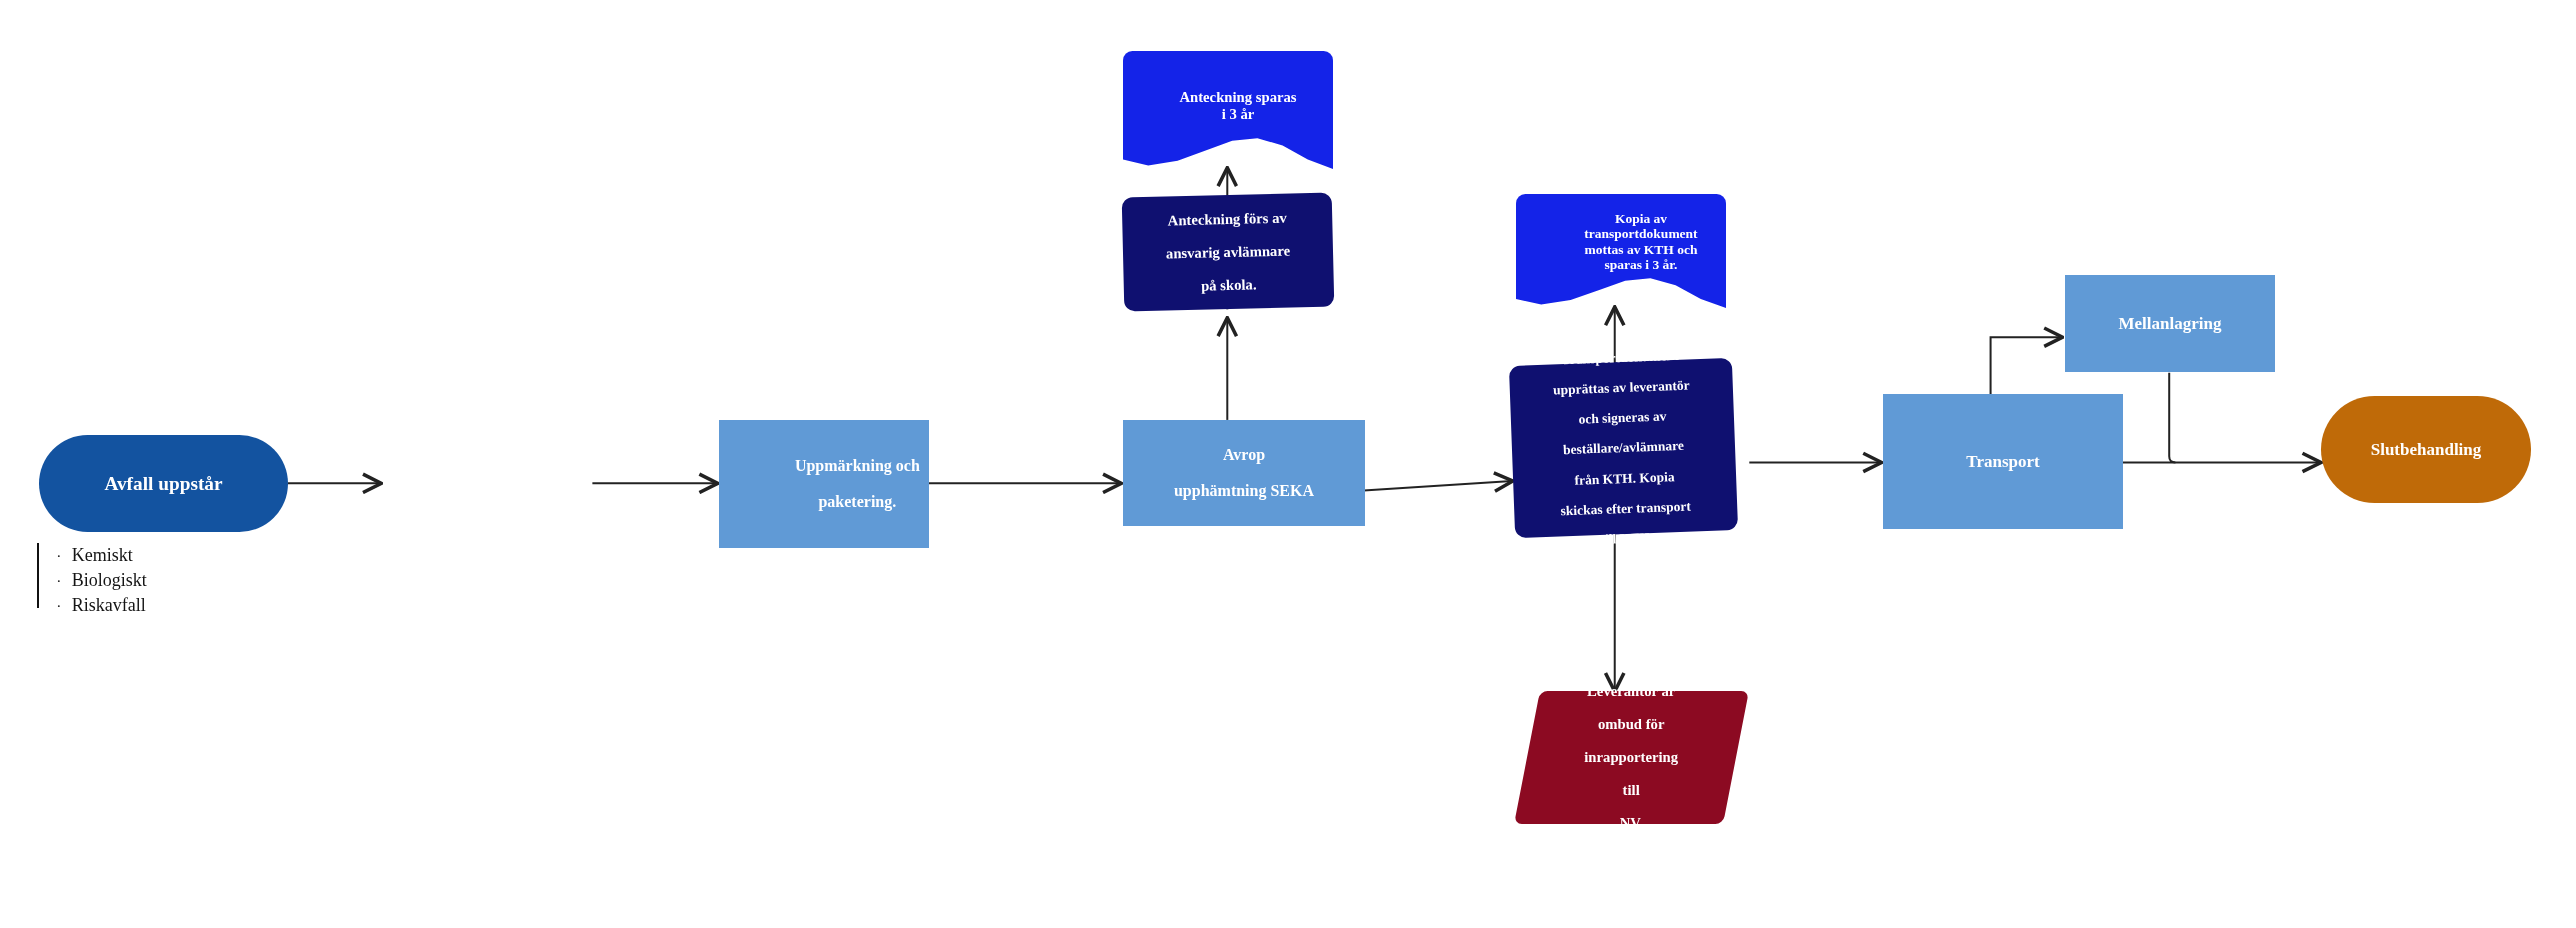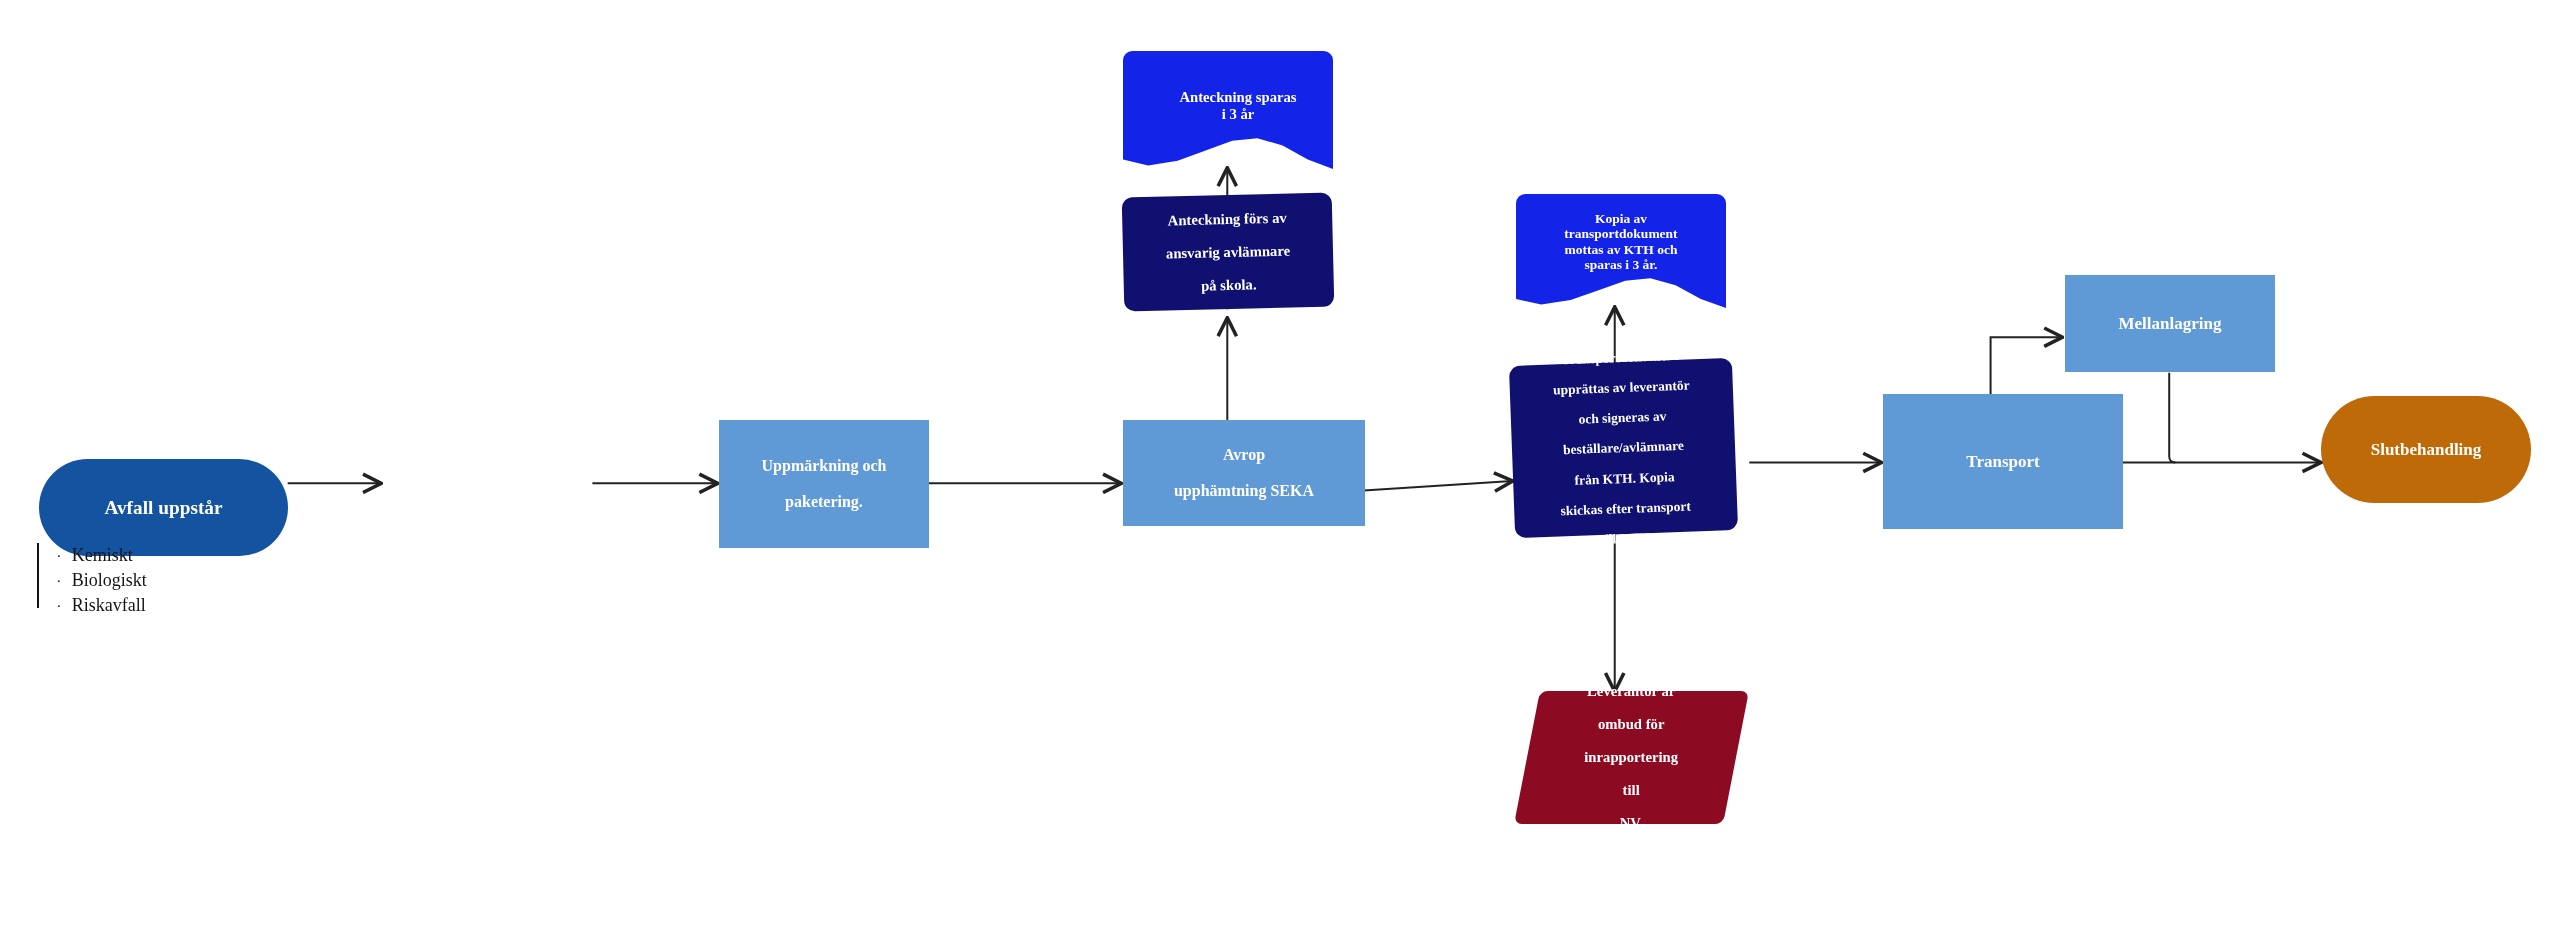--- a/index.html
+++ b/index.html
@@ -7,21 +7,21 @@
        font-family:"Liberation Serif","DejaVu Serif",serif;}
   #canvas{position:relative;width:2576px;height:928px;background:#fff;}
   svg#wires{position:absolute;left:0;top:0;width:2576px;height:928px;pointer-events:none;}
 
   .node{position:absolute;display:flex;align-items:center;justify-content:center;
         text-align:center;color:#ffffff;font-weight:bold;line-height:1.12;
         font-family:"Liberation Serif","DejaVu Serif",serif;}
   .node span{display:block;padding:0 4.6px;}
 
   
-  .pill{border-radius:49px;background:#1353a0;margin-top:24px;}
+  .pill{border-radius:49px;background:#1353a0;}
   .pill-orange{border-radius:54px;background:#bf6a08;}
   .rect{background:#609ad6;}
   .navy{background:#0f1070;}
   .maroon{background:#8c0a22;}
 
   
   .tiltA{transform:rotate(-1.35deg);border-radius:10.8px;}
   .tiltB{transform:rotate(-2.1deg);border-radius:10.8px;}
 
   
@@ -91,21 +91,21 @@
         <span>Biologiskt</span>
       </li>
       <li>
         <span class="dot">·</span>
         <span>Riskavfall</span>
       </li>
     </ul>
   </div>
 
 
-  <div class="node rect" style="left:719px;top:420px;width:210px;height:128px;font-size:16px;">
+  <div class="node rect" style="left:719px;top:420px;width:210px;height:128px;font-size:16px;justify-content:flex-end;">
     <span>
       <span>Uppmärkning och</span><br>
       <span>paketering.</span>
     </span>
   </div>
 
   <div class="node rect" style="left:1123px;top:420px;width:242px;height:106px;font-size:16px;">
     <span>
       <span>Avrop</span><br>
       <span>upphämtning SEKA</span>
@@ -136,21 +136,21 @@
       <span>och signeras av</span><br>
       <span>beställare/avlämnare</span><br>
       <span>från KTH.  Kopia</span><br>
       <span>skickas efter transport</span><br>
       <span>till KTH.</span>
     </span>
   </div>
 
   <div class="wave" style="position:absolute;left:1516px;top:194px;width:210px;height:114px;">
   </div>
-  <div class="wave-inner" style="left:1516px;top:206px;width:210px;height:71px;font-size:13.5px;">
+  <div class="wave-inner" style="left:1516px;top:206px;width:210px;height:71px;font-size:13.5px;padding-left:20px;">
     <span>
       <span>Kopia av</span><br>
       <span>transportdokument</span><br>
       <span>mottas av KTH och</span><br>
       <span>sparas i 3 år.</span>
     </span>
   </div>
 
   <div class="node maroon skew" style="left:1527px;top:691px;width:209px;height:133px;font-size:14.7px;">
     <span>

